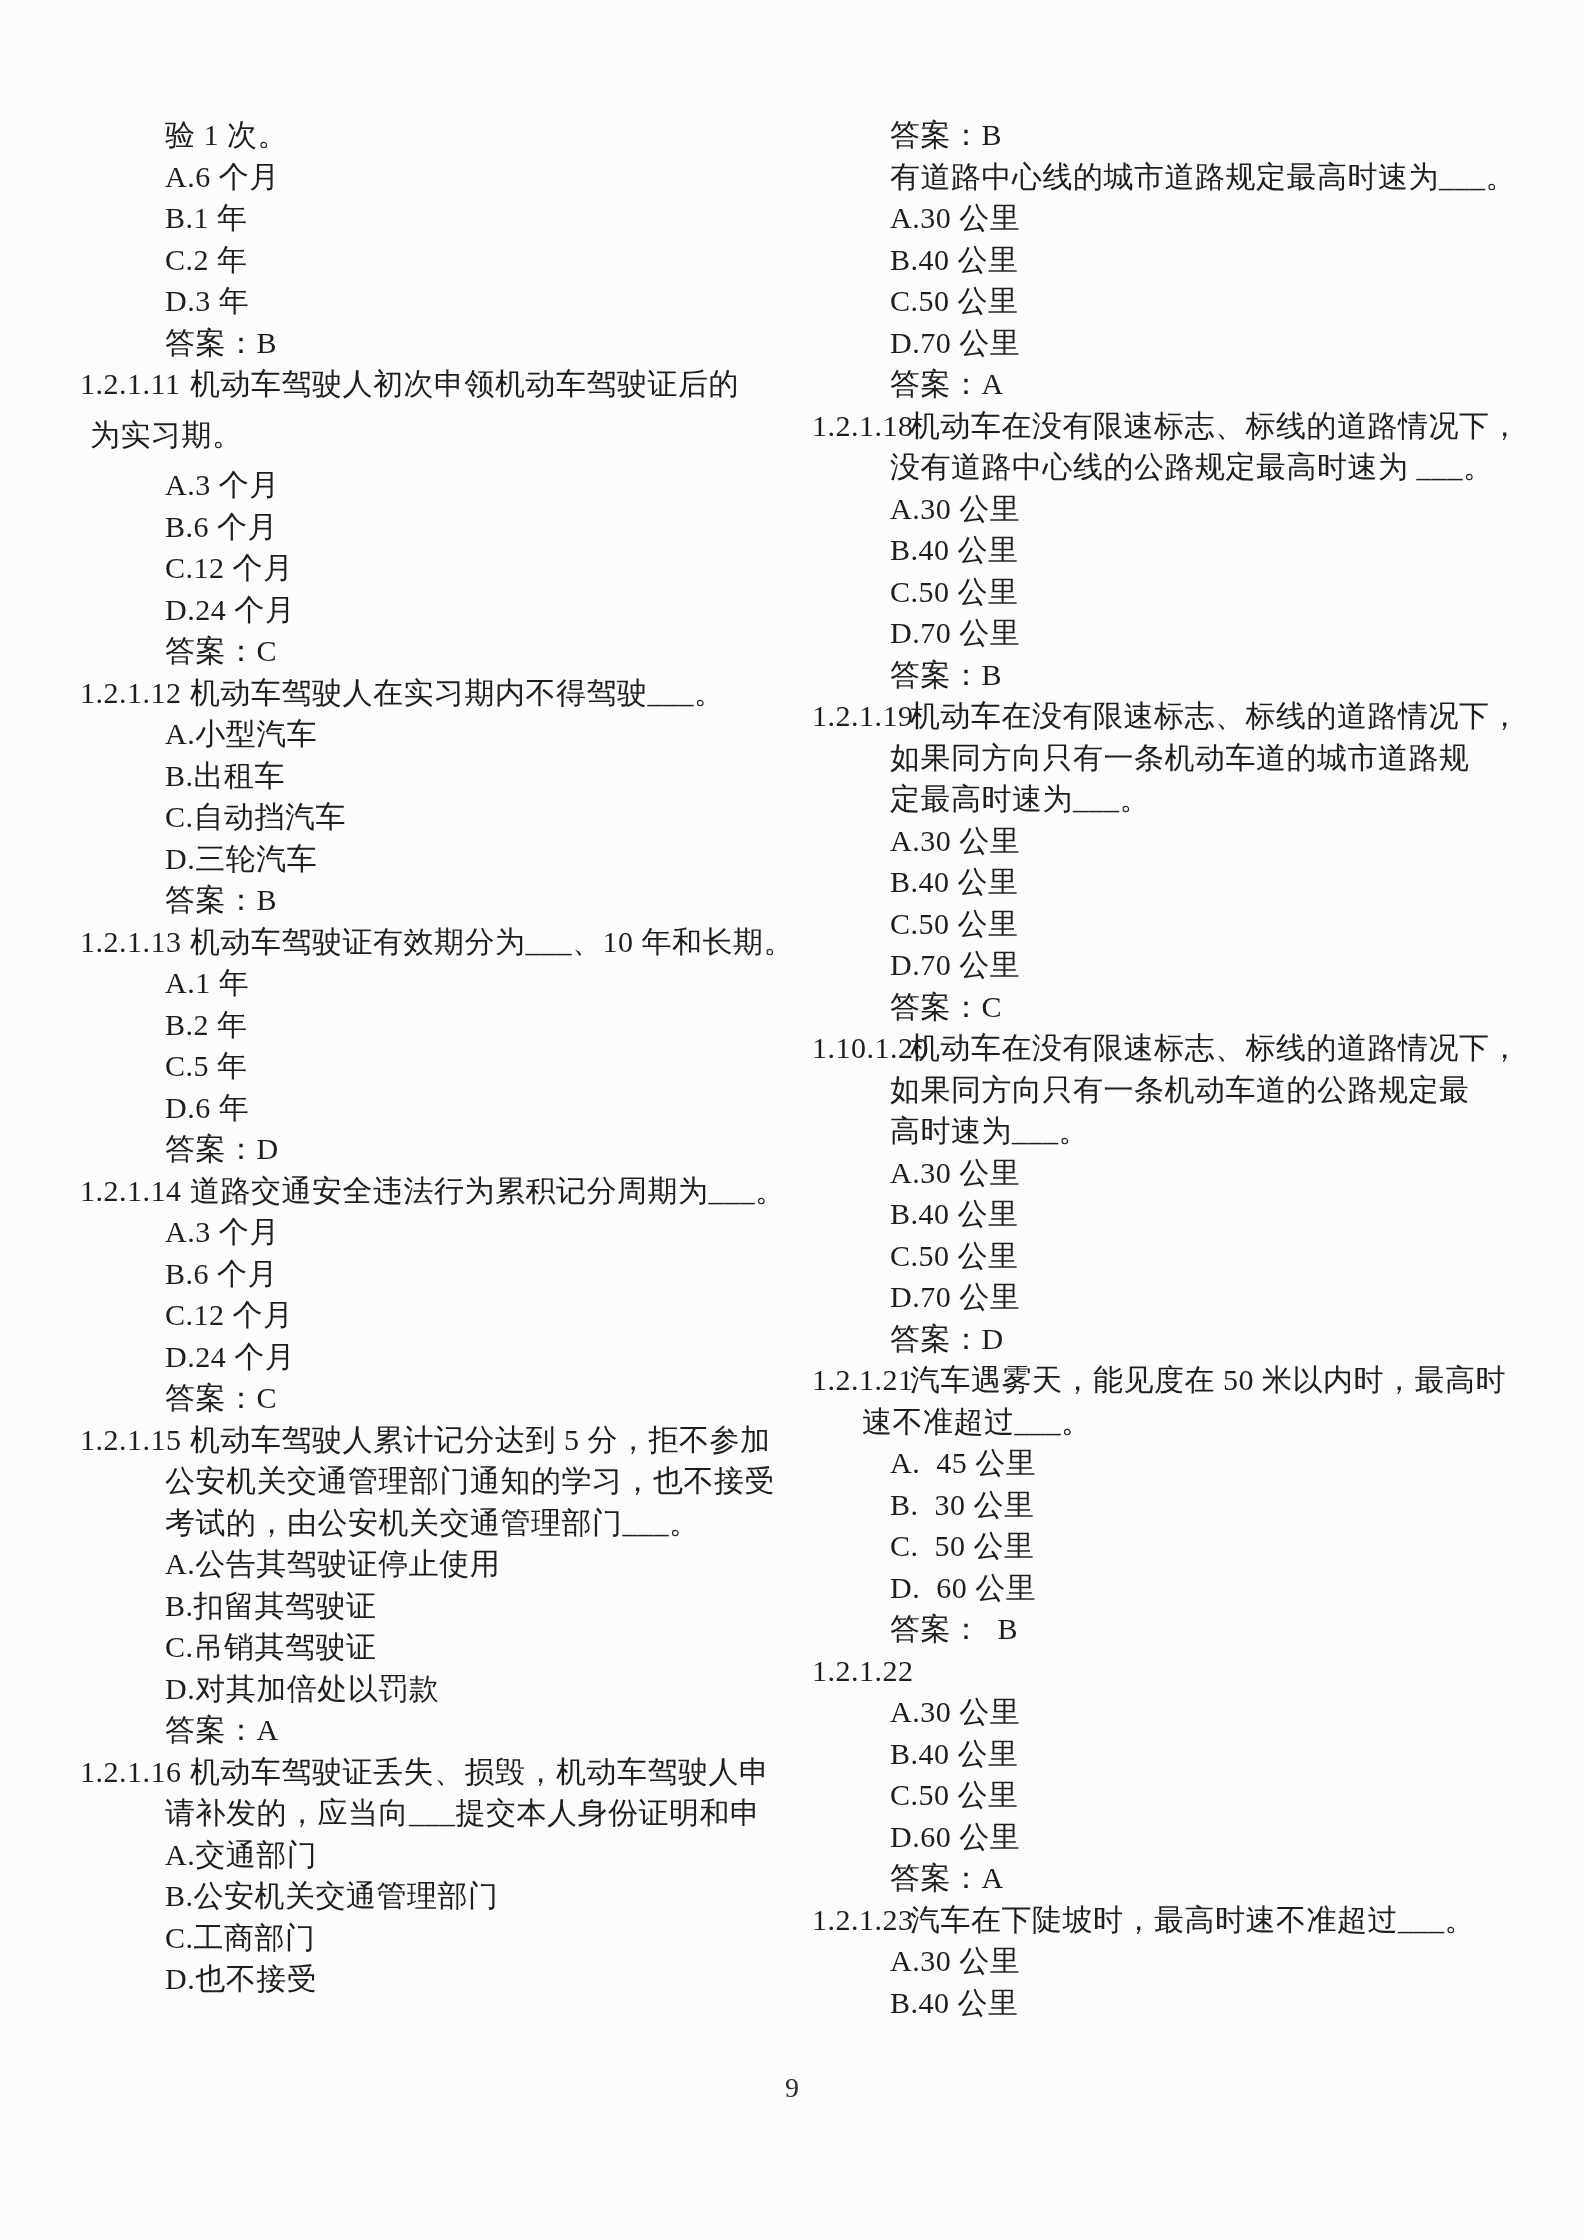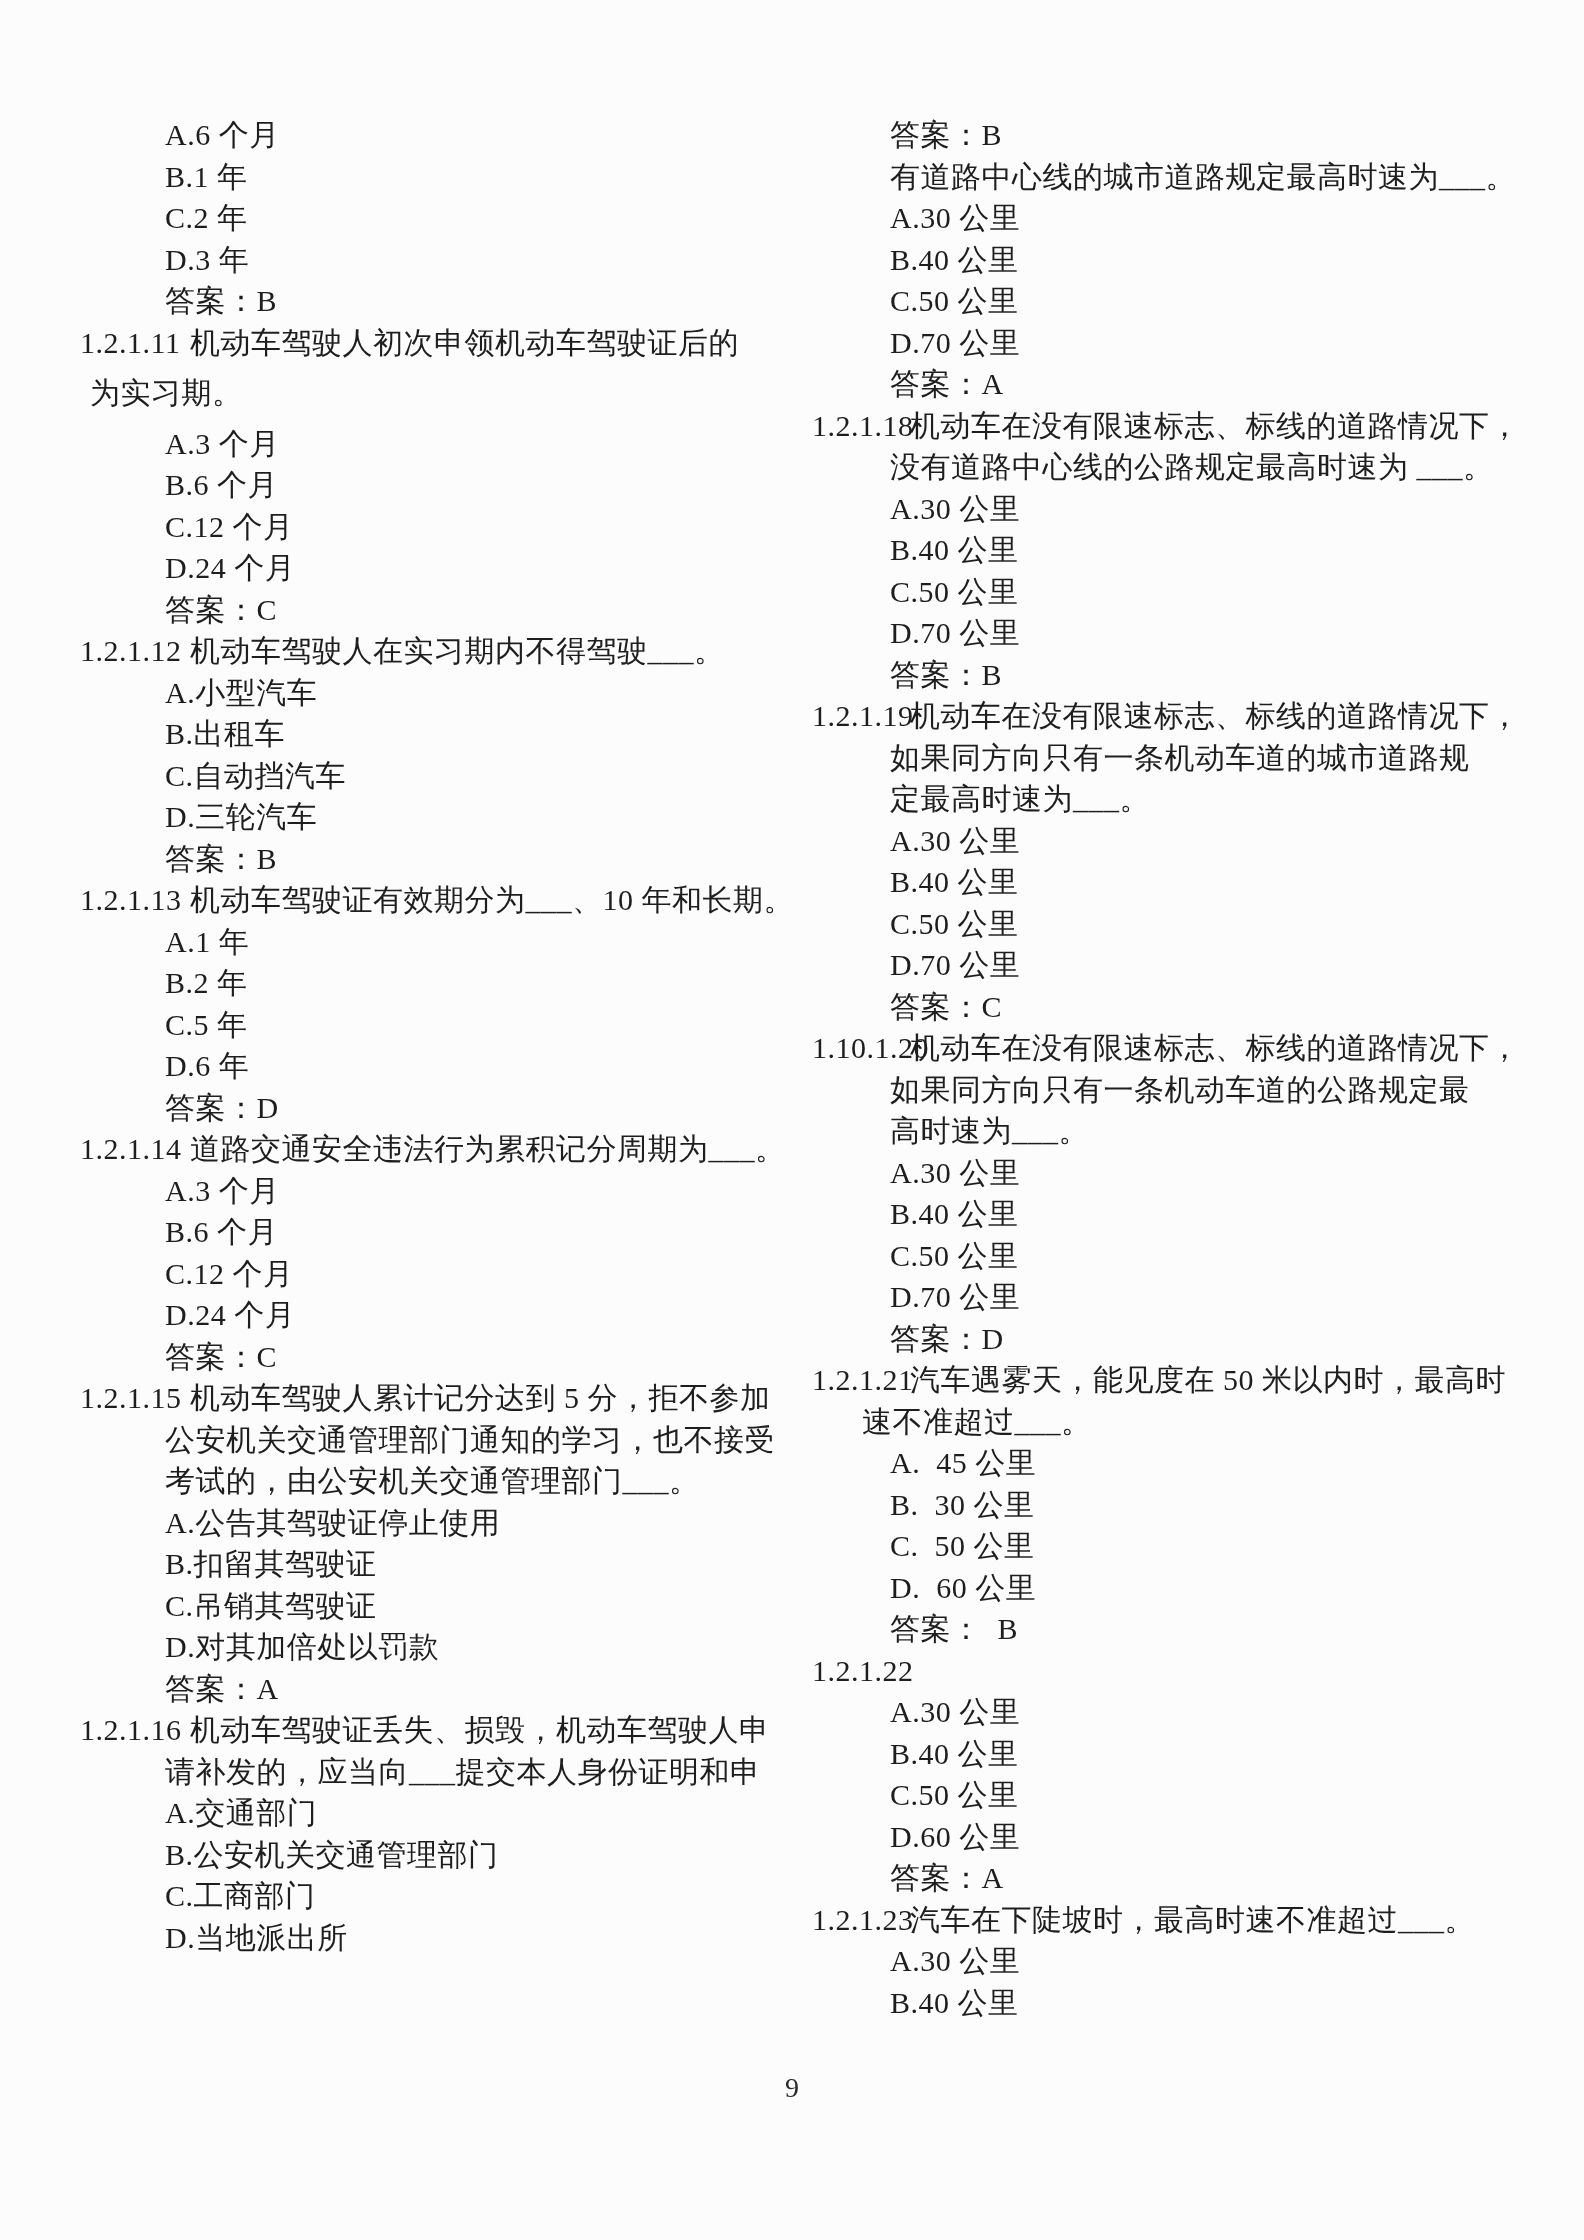--- a/index.html
+++ b/index.html
@@ -40,20 +40,21 @@
     text-align:center;
     font-size:28px;
     color:#2a2a2a;
   }
 </style>
 </head>
 <body>
 
 <div class="page" style="background: rgb(252, 252, 252); color: rgb(30, 30, 30);">
   <div class="col col-left">
+      <div class="line cont">验 1 次。</div>
       <div class="line opt">A.6 个月</div>
       <div class="line opt">B.1 年</div>
       <div class="line opt">C.2 年</div>
       <div class="line opt">D.3 年</div>
       <div class="line ans">答案：B</div>
       <div class="line q"><span class="qnum">1.2.1.11</span><span class="qtext">机动车驾驶人初次申领机动车驾驶证后的</span></div>
       <div class="line flush">为实习期。</div>
       <div class="line opt">A.3 个月</div>
       <div class="line opt">B.6 个月</div>
       <div class="line opt">C.12 个月</div>
@@ -83,21 +84,21 @@
       <div class="line opt">A.公告其驾驶证停止使用</div>
       <div class="line opt">B.扣留其驾驶证</div>
       <div class="line opt">C.吊销其驾驶证</div>
       <div class="line opt">D.对其加倍处以罚款</div>
       <div class="line ans">答案：A</div>
       <div class="line q"><span class="qnum">1.2.1.16</span><span class="qtext">机动车驾驶证丢失、损毁，机动车驾驶人申</span></div>
       <div class="line cont">请补发的，应当向___提交本人身份证明和申</div>
       <div class="line opt">A.交通部门</div>
       <div class="line opt">B.公安机关交通管理部门</div>
       <div class="line opt">C.工商部门</div>
-      <div class="line opt">D.当地派出所</div>
+      <div class="line opt">D.也不接受</div>
     </div>
   <div class="col col-right">
       <div class="line ans">答案：B</div>
       <div class="line cont">有道路中心线的城市道路规定最高时速为___。</div>
       <div class="line opt">A.30 公里</div>
       <div class="line opt">B.40 公里</div>
       <div class="line opt">C.50 公里</div>
       <div class="line opt">D.70 公里</div>
       <div class="line ans">答案：A</div>
       <div class="line q"><span class="qnum">1.2.1.18</span><span class="qtext">机动车在没有限速标志、标线的道路情况下，</span></div>

